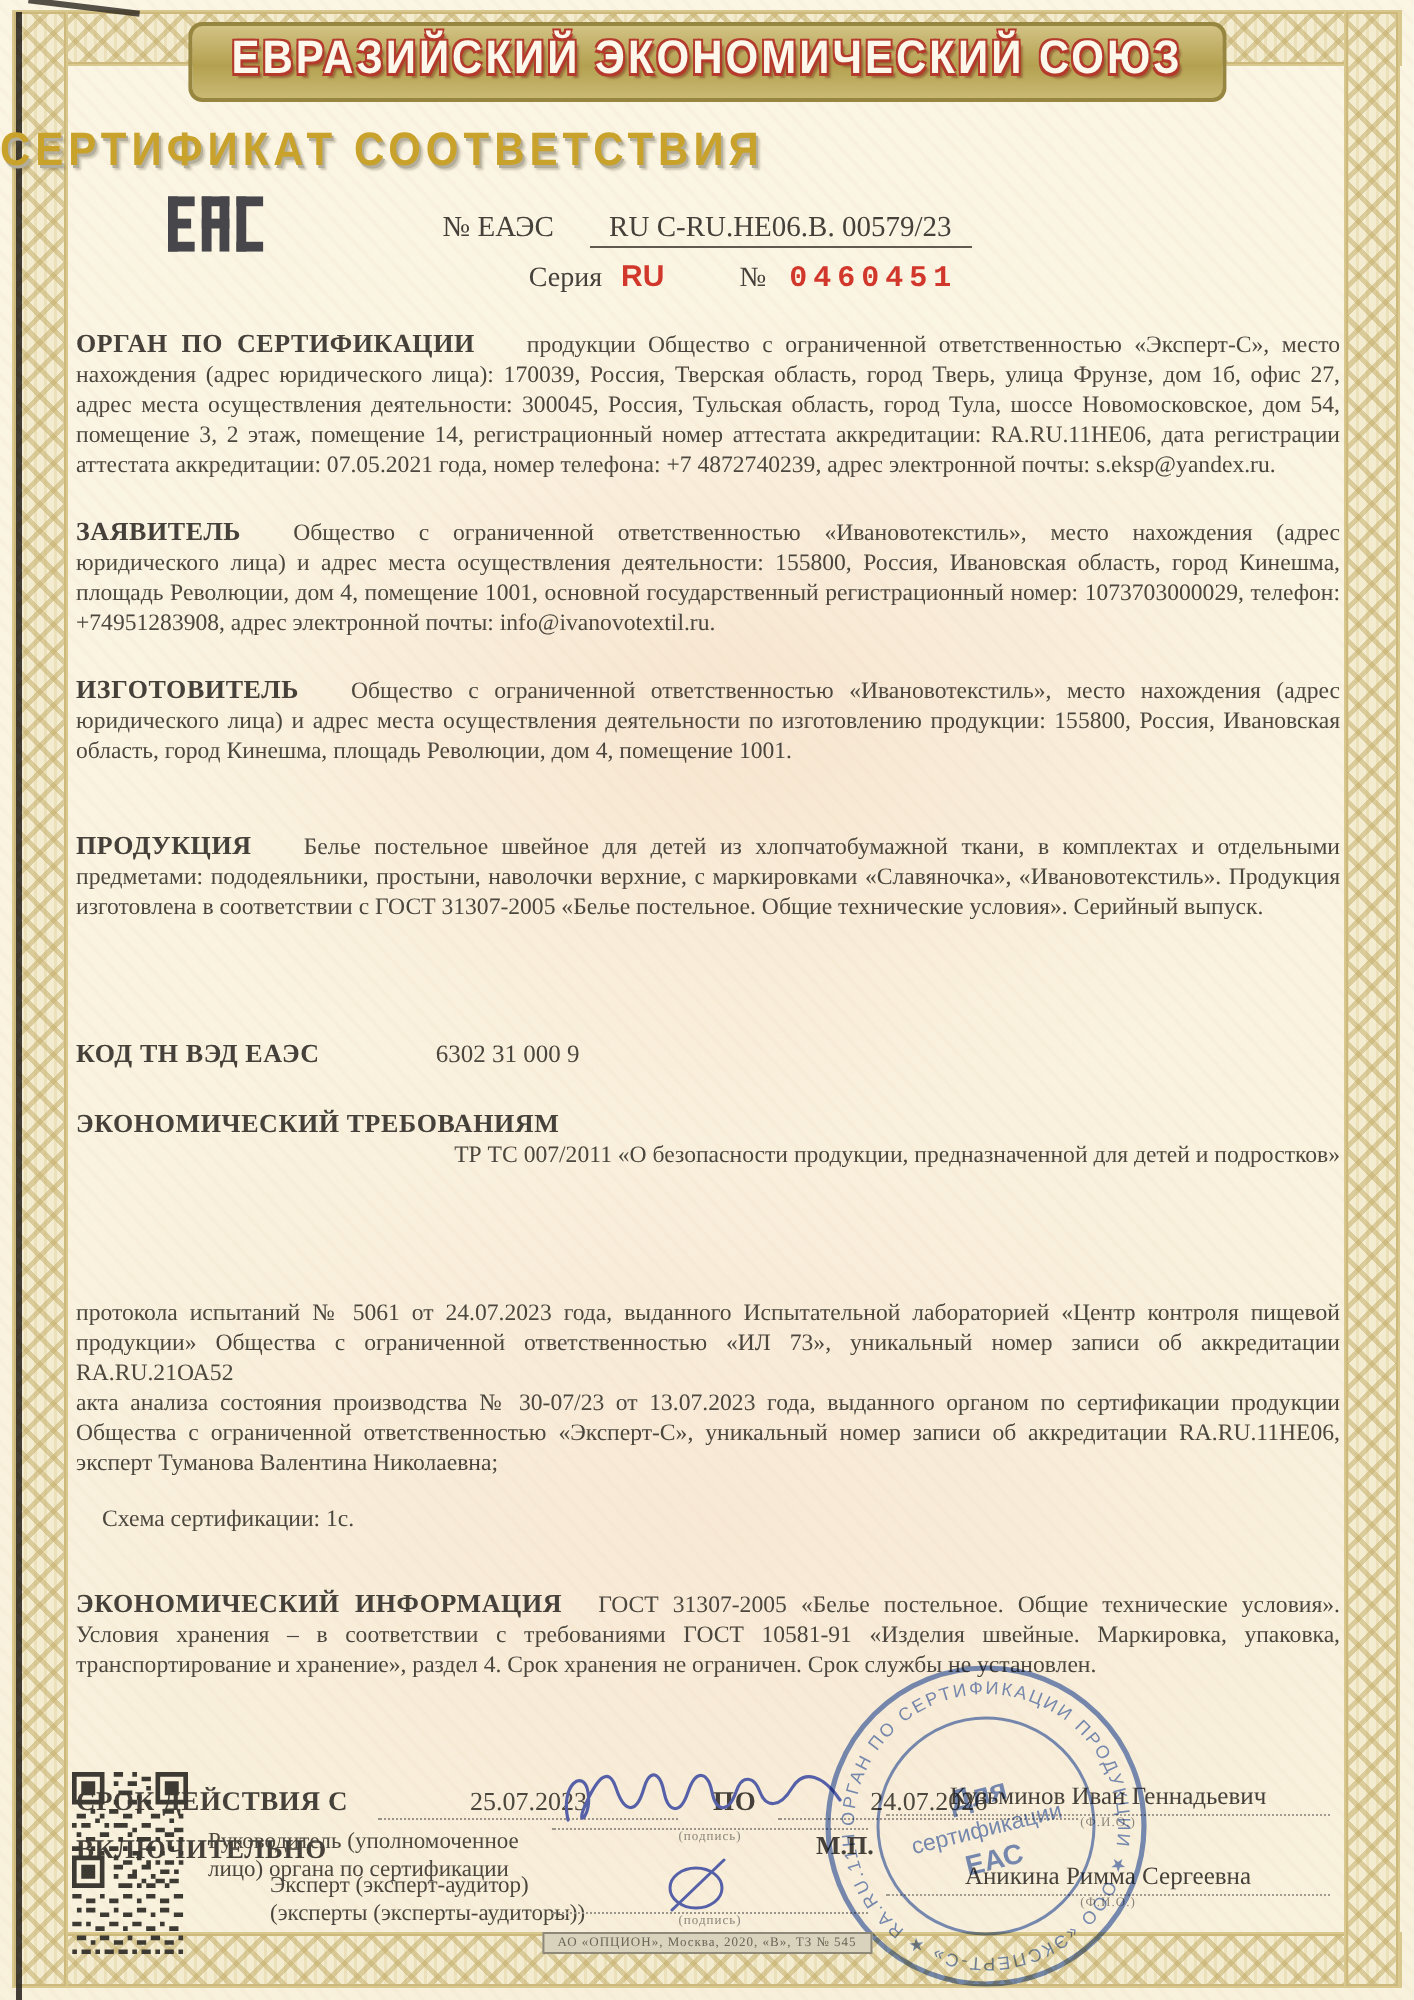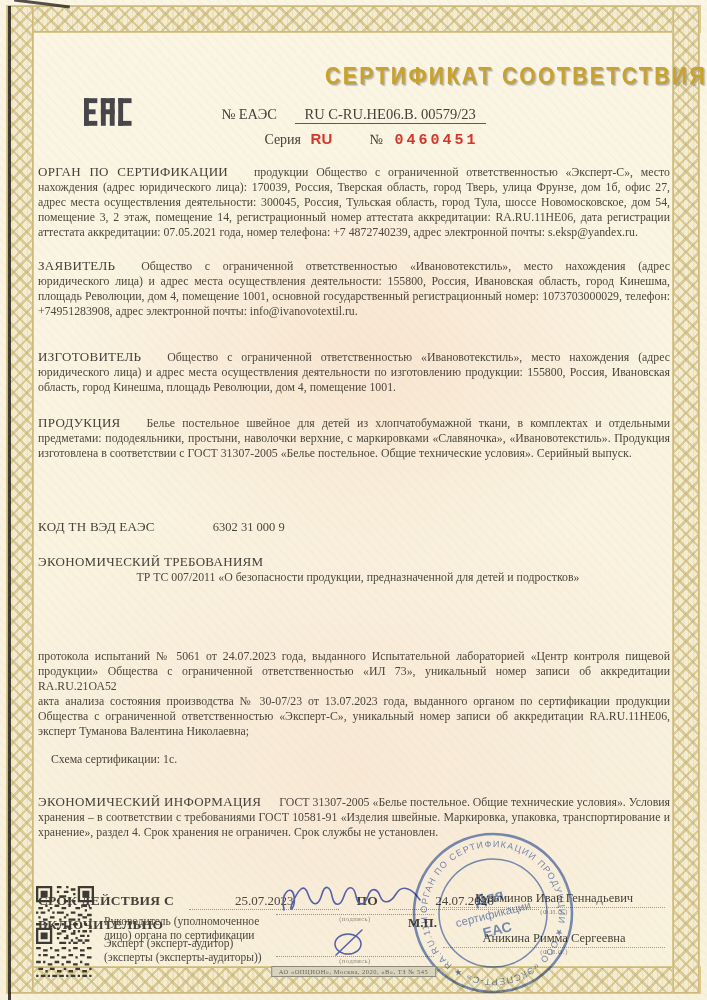--- a/index.html
+++ b/index.html
@@ -28,50 +28,50 @@
 
   
   .banner{position:absolute;top:11px;left:50%;transform:translateX(-50%);
     padding:5px 20px 7px;border:2px solid #97863f;border-radius:7px;white-space:nowrap;
     background:linear-gradient(180deg,#d2c284,#b4a150 55%,#c9b973);
     box-shadow:inset 0 0 0 2px #eade aa, inset 0 0 0 2px #e9dfae, 0 0 0 2px #d9cc96, 1px 2px 3px rgba(60,45,10,.3);}
   .banner-text{display:inline-block;font-family:"Liberation Sans",sans-serif;font-weight:bold;
     font-size:21px;letter-spacing:1.5px;color:#fdf8ec;transform:scaleY(1.12);
     text-shadow:-1px -1px 0 #b43a2c,1px -1px 0 #b43a2c,-1px 1px 0 #b43a2c,1px 1px 0 #b43a2c,2px 2px 1px rgba(110,35,18,.45);}
   .eac-logo{position:absolute;left:84px;top:86px;}
-  .cert-title{position:absolute;top:64px;left:0;right:0;text-align:right;}
+  .cert-title{position:absolute;top:64px;left:0;right:0;text-align:left;}
   .cert-title span{display:inline-block;font-family:"Liberation Sans",sans-serif;font-weight:bold;
     font-size:21px;letter-spacing:2.5px;color:#c9a22b;transform:scaleY(1.12);
     text-shadow:1px 1px 0 #b3ad9c,2px 2px 1px rgba(80,70,40,.25);}
   .num-line{position:absolute;top:106px;left:0;right:0;text-align:center;font-size:14.5px;color:#45413a;}
   .num-line .undl{border-bottom:1.3px solid #5f594e;padding:0 10px 1px;margin-left:14px;}
   .series-line{position:absolute;top:130px;left:0;right:0;text-align:center;font-size:14px;color:#45413a;padding-left:36px;}
   .series-ru{font-family:"Liberation Sans",sans-serif;font-weight:bold;font-size:15px;color:#d2372c;margin:0 34px 0 6px;}
   .serial{font-family:"Liberation Mono",monospace;font-weight:bold;font-size:15px;color:#d2372c;letter-spacing:3px;margin-left:8px;}
 
   
   .sec{position:absolute;left:38px;width:632px;font-size:11.8px;line-height:15px;text-align:justify;}
-  .sec-title{font-weight:normal;font-size:13px;letter-spacing:.3px;color:#45413a;}
+  .sec-title{font-weight:bold;font-size:13px;letter-spacing:.3px;color:#45413a;}
   .gap-run{display:inline-block;width:26px;}
   .kod-value{display:inline-block;margin-left:58px;font-size:12.5px;}
-  .req-line{display:block;padding-left:8px;text-align:center;}
+  .req-line{display:block;padding-left:8px;text-align:right;}
   .osnov-p{margin:0;text-indent:0;}
   .scheme{margin:13px;text-align:left;}
 
   
   .validity{position:absolute;left:38px;top:893px;width:632px;font-size:13px;color:#45413a;}
   .validity .lbl{font-weight:bold;font-size:13.5px;letter-spacing:.3px;}
   .date-slot{display:inline-block;width:150px;text-align:center;border-bottom:1px dotted #9a948a;font-size:13px;color:#4c473e;}
   .incl{font-weight:bold;font-size:13.5px;letter-spacing:.3px;margin-top:7px;}
 
   
   .qr-wrap{position:absolute;left:36px;top:886px;display:flex;flex-direction:column;gap:3px;}
   .role{position:absolute;left:104px;width:175px;font-size:11.5px;line-height:14px;color:#4c473e;}
   .role-head{top:893px;margin-top:21px;}
-  .role-expert{top:936px;}
+  .role-expert{top:936px;margin-left:31px;}
   .sig-slot{position:absolute;width:158px;text-align:center;}
   .sig-slot .line{border-bottom:1px dotted #9a948a;}
   .sig-slot .sublabel{font-size:6.5px;color:#8b857a;letter-spacing:.5px;}
   .slot-head{left:276px;top:878px;}
   .slot-expert{left:276px;top:926px;}
   .mp{position:absolute;left:408px;top:915px;font-weight:bold;font-size:13px;color:#45413a;}
   .name-slot{position:absolute;left:443px;width:222px;text-align:center;}
   .name-slot .name{font-size:12.5px;color:#45413a;border-bottom:1px dotted #a29c90;padding-bottom:1px;white-space:nowrap;}
   .name-slot .sublabel{font-size:6.5px;color:#8b857a;letter-spacing:.5px;}
   .name-head{top:891px;}
@@ -88,20 +88,23 @@
 
 <div class="page">
 
   <div class="band band-top"></div>
   <div class="band band-bottom"></div>
   <div class="band band-left"></div>
   <div class="band band-right"></div>
   <div class="scan-line"></div>
   <div class="scan-blot"></div>
 
+  <div class="banner">
+    <span class="banner-text">ЕВРАЗИЙСКИЙ ЭКОНОМИЧЕСКИЙ СОЮЗ</span>
+  </div>
 
   <div class="eac-logo">
     <svg width="48" height="52" viewBox="0 0 108 62" aria-hidden="true">
       <g fill="#47464a">
         <rect x="0" y="0" width="11" height="62"></rect>
           <rect x="0" y="0" width="30" height="11"></rect>
         <rect x="0" y="25" width="26" height="11"></rect>
           <rect x="0" y="51" width="30" height="11"></rect>
         <rect x="38" y="0" width="11" height="62"></rect>
           <rect x="58" y="0" width="11" height="62"></rect>
@@ -131,21 +134,21 @@
   </div>
 
   <p class="sec" style="top:152px">
     <span class="sec-title">ОРГАН ПО СЕРТИФИКАЦИИ</span><span class="gap-run"></span><span>продукции  Общество с ограниченной ответственностью «Эксперт-С», место нахождения (адрес юридического лица): 170039, Россия, Тверская область, город  Тверь, улица Фрунзе, дом 1б, офис 27, адрес места осуществления деятельности: 300045, Россия, Тульская область, город Тула, шоссе Новомосковское, дом 54, помещение 3, 2 этаж, помещение  14, регистрационный номер аттестата аккредитации: RA.RU.11HE06, дата регистрации аттестата аккредитации: 07.05.2021 года, номер телефона: +7 4872740239, адрес электронной почты: s.eksp@yandex.ru.</span>
   </p>
 
   <p class="sec" style="top:246px">
     <span class="sec-title">ЗАЯВИТЕЛЬ</span><span class="gap-run"></span><span>Общество с ограниченной ответственностью «Ивановотекстиль», место нахождения (адрес юридического лица) и адрес места осуществления деятельности: 155800, Россия, Ивановская область, город Кинешма, площадь Революции, дом  4, помещение 1001, основной государственный регистрационный номер: 1073703000029, телефон: +74951283908, адрес электронной почты: info@ivanovotextil.ru.</span>
   </p>
 
-  <p class="sec" style="top:337px">
+  <p class="sec" style="top:325px">
     <span class="sec-title">ИЗГОТОВИТЕЛЬ</span><span class="gap-run"></span><span>Общество с ограниченной ответственностью «Ивановотекстиль», место нахождения (адрес юридического лица) и адрес места осуществления деятельности по изготовлению продукции: 155800, Россия, Ивановская область, город Кинешма, площадь Революции, дом  4, помещение 1001.</span>
   </p>
 
   <p class="sec" style="top:403px">
     <span class="sec-title">ПРОДУКЦИЯ</span><span class="gap-run"></span><span>Белье постельное швейное  для детей из хлопчатобумажной ткани, в комплектах и отдельными предметами: пододеяльники, простыни, наволочки верхние, с маркировками «Славяночка», «Ивановотекстиль». Продукция изготовлена в соответствии с ГОСТ 31307-2005 «Белье постельное. Общие технические условия». Серийный выпуск.</span>
   </p>
 
   <p class="sec" style="top:507px">
     <span class="sec-title">КОД ТН ВЭД ЕАЭС</span><span class="kod-value">6302 31 000 9</span>
   </p>

